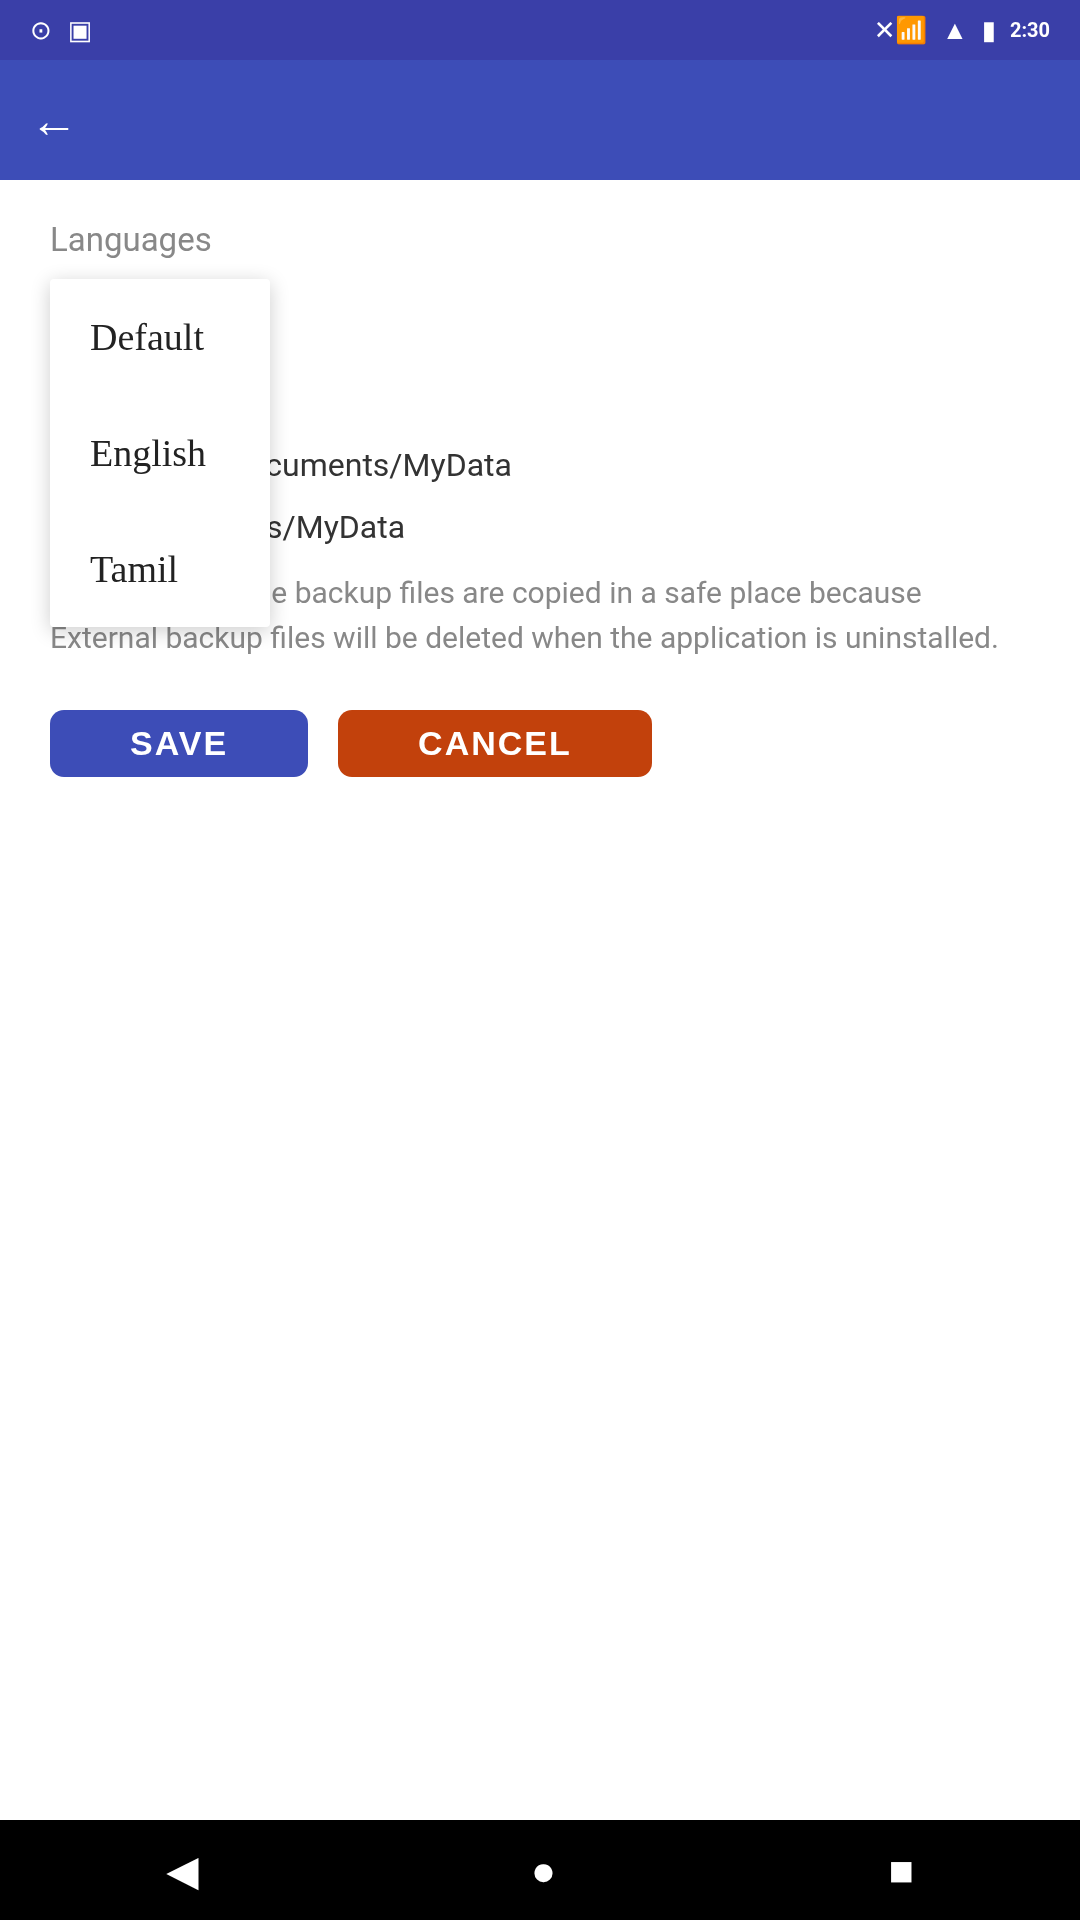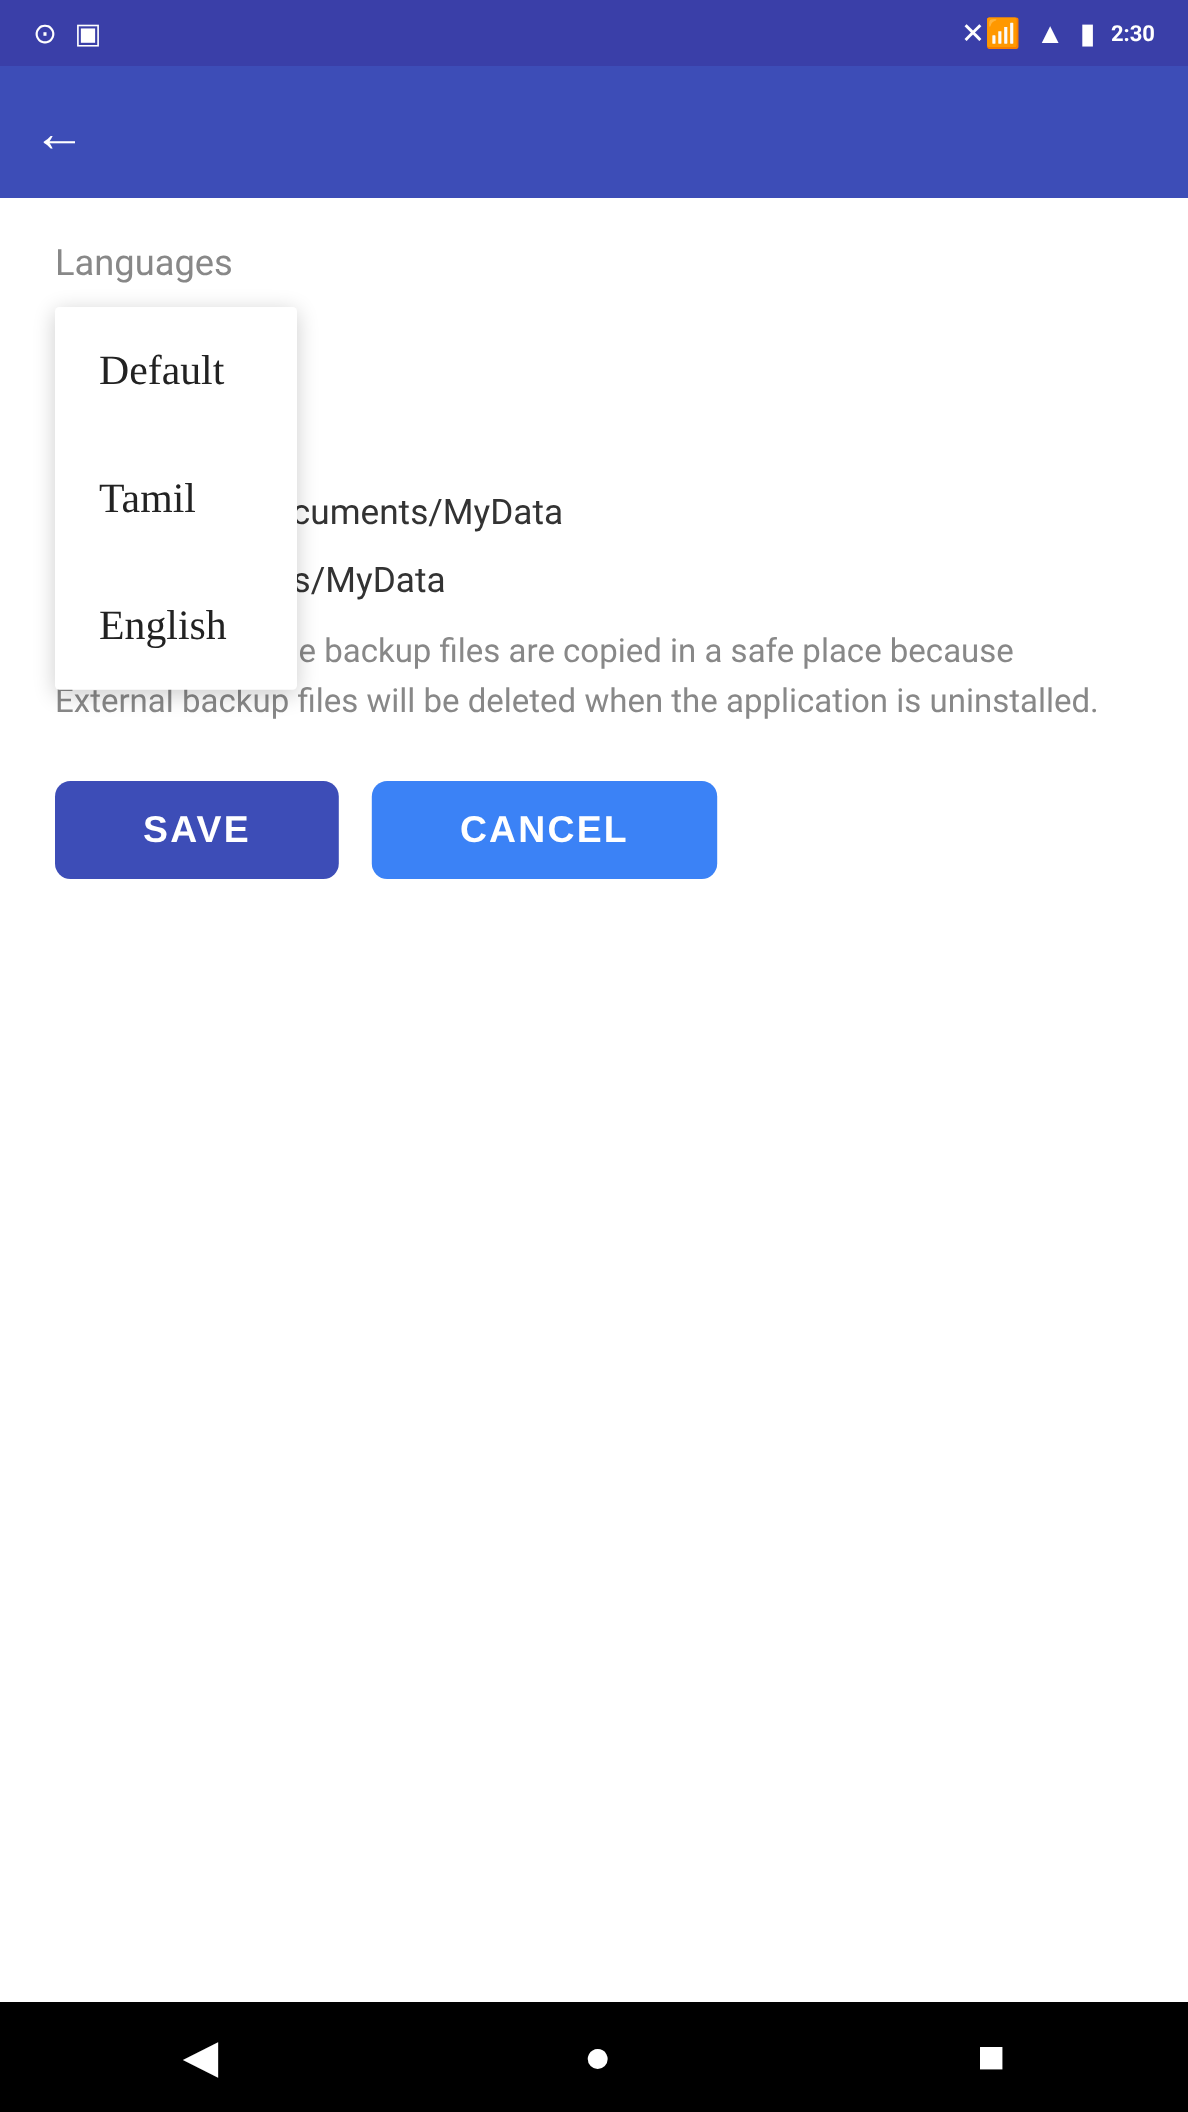--- a/index.html
+++ b/index.html
@@ -166,37 +166,37 @@
     }
 
     
     .button-row {
       display: flex;
       gap: 30px;
       margin-top: 10px;
     }
 
     .btn {
-      padding: 25px 80px;
+      padding: 14px 80px;
       border-radius: 14px;
       font-size: 34px;
       font-weight: 700;
       letter-spacing: 2px;
       border: none;
       cursor: pointer;
       color: white;
       background: #3d4db7;
     }
 
     .btn-save {
       background: #3d4db7;
     }
 
     .btn-cancel {
-      background: #3b82f6;
+      background: #c2410c;
     }
 
     
     .nav-bar {
       position: absolute;
       bottom: 0;
       width: 100%;
       height: 100px;
       background: #000000;
       display: flex;
@@ -239,22 +239,22 @@
   <div class="language-dropdown-container">
     
     <div class="language-select-btn">
       <span>Default</span>
       <span class="dropdown-arrow">▾</span>
     </div>
 
     
     <div class="dropdown-menu">
       <span class="dropdown-item">Default</span>
+      <span class="dropdown-item">English</span>
       <span class="dropdown-item">Tamil</span>
-      <span class="dropdown-item">English</span>
     </div>
   </div>
 
   
   <div class="info-section">
     <div class="path-label">th</div>
     <div class="path-text">nalStorage/Documents/MyData</div>
     <div class="path-text">ard/Documents/MyData</div>
 
     <div class="notice-text">Please ensure the backup files are copied in a safe place because External backup files will be deleted when the application is uninstalled.</div>

